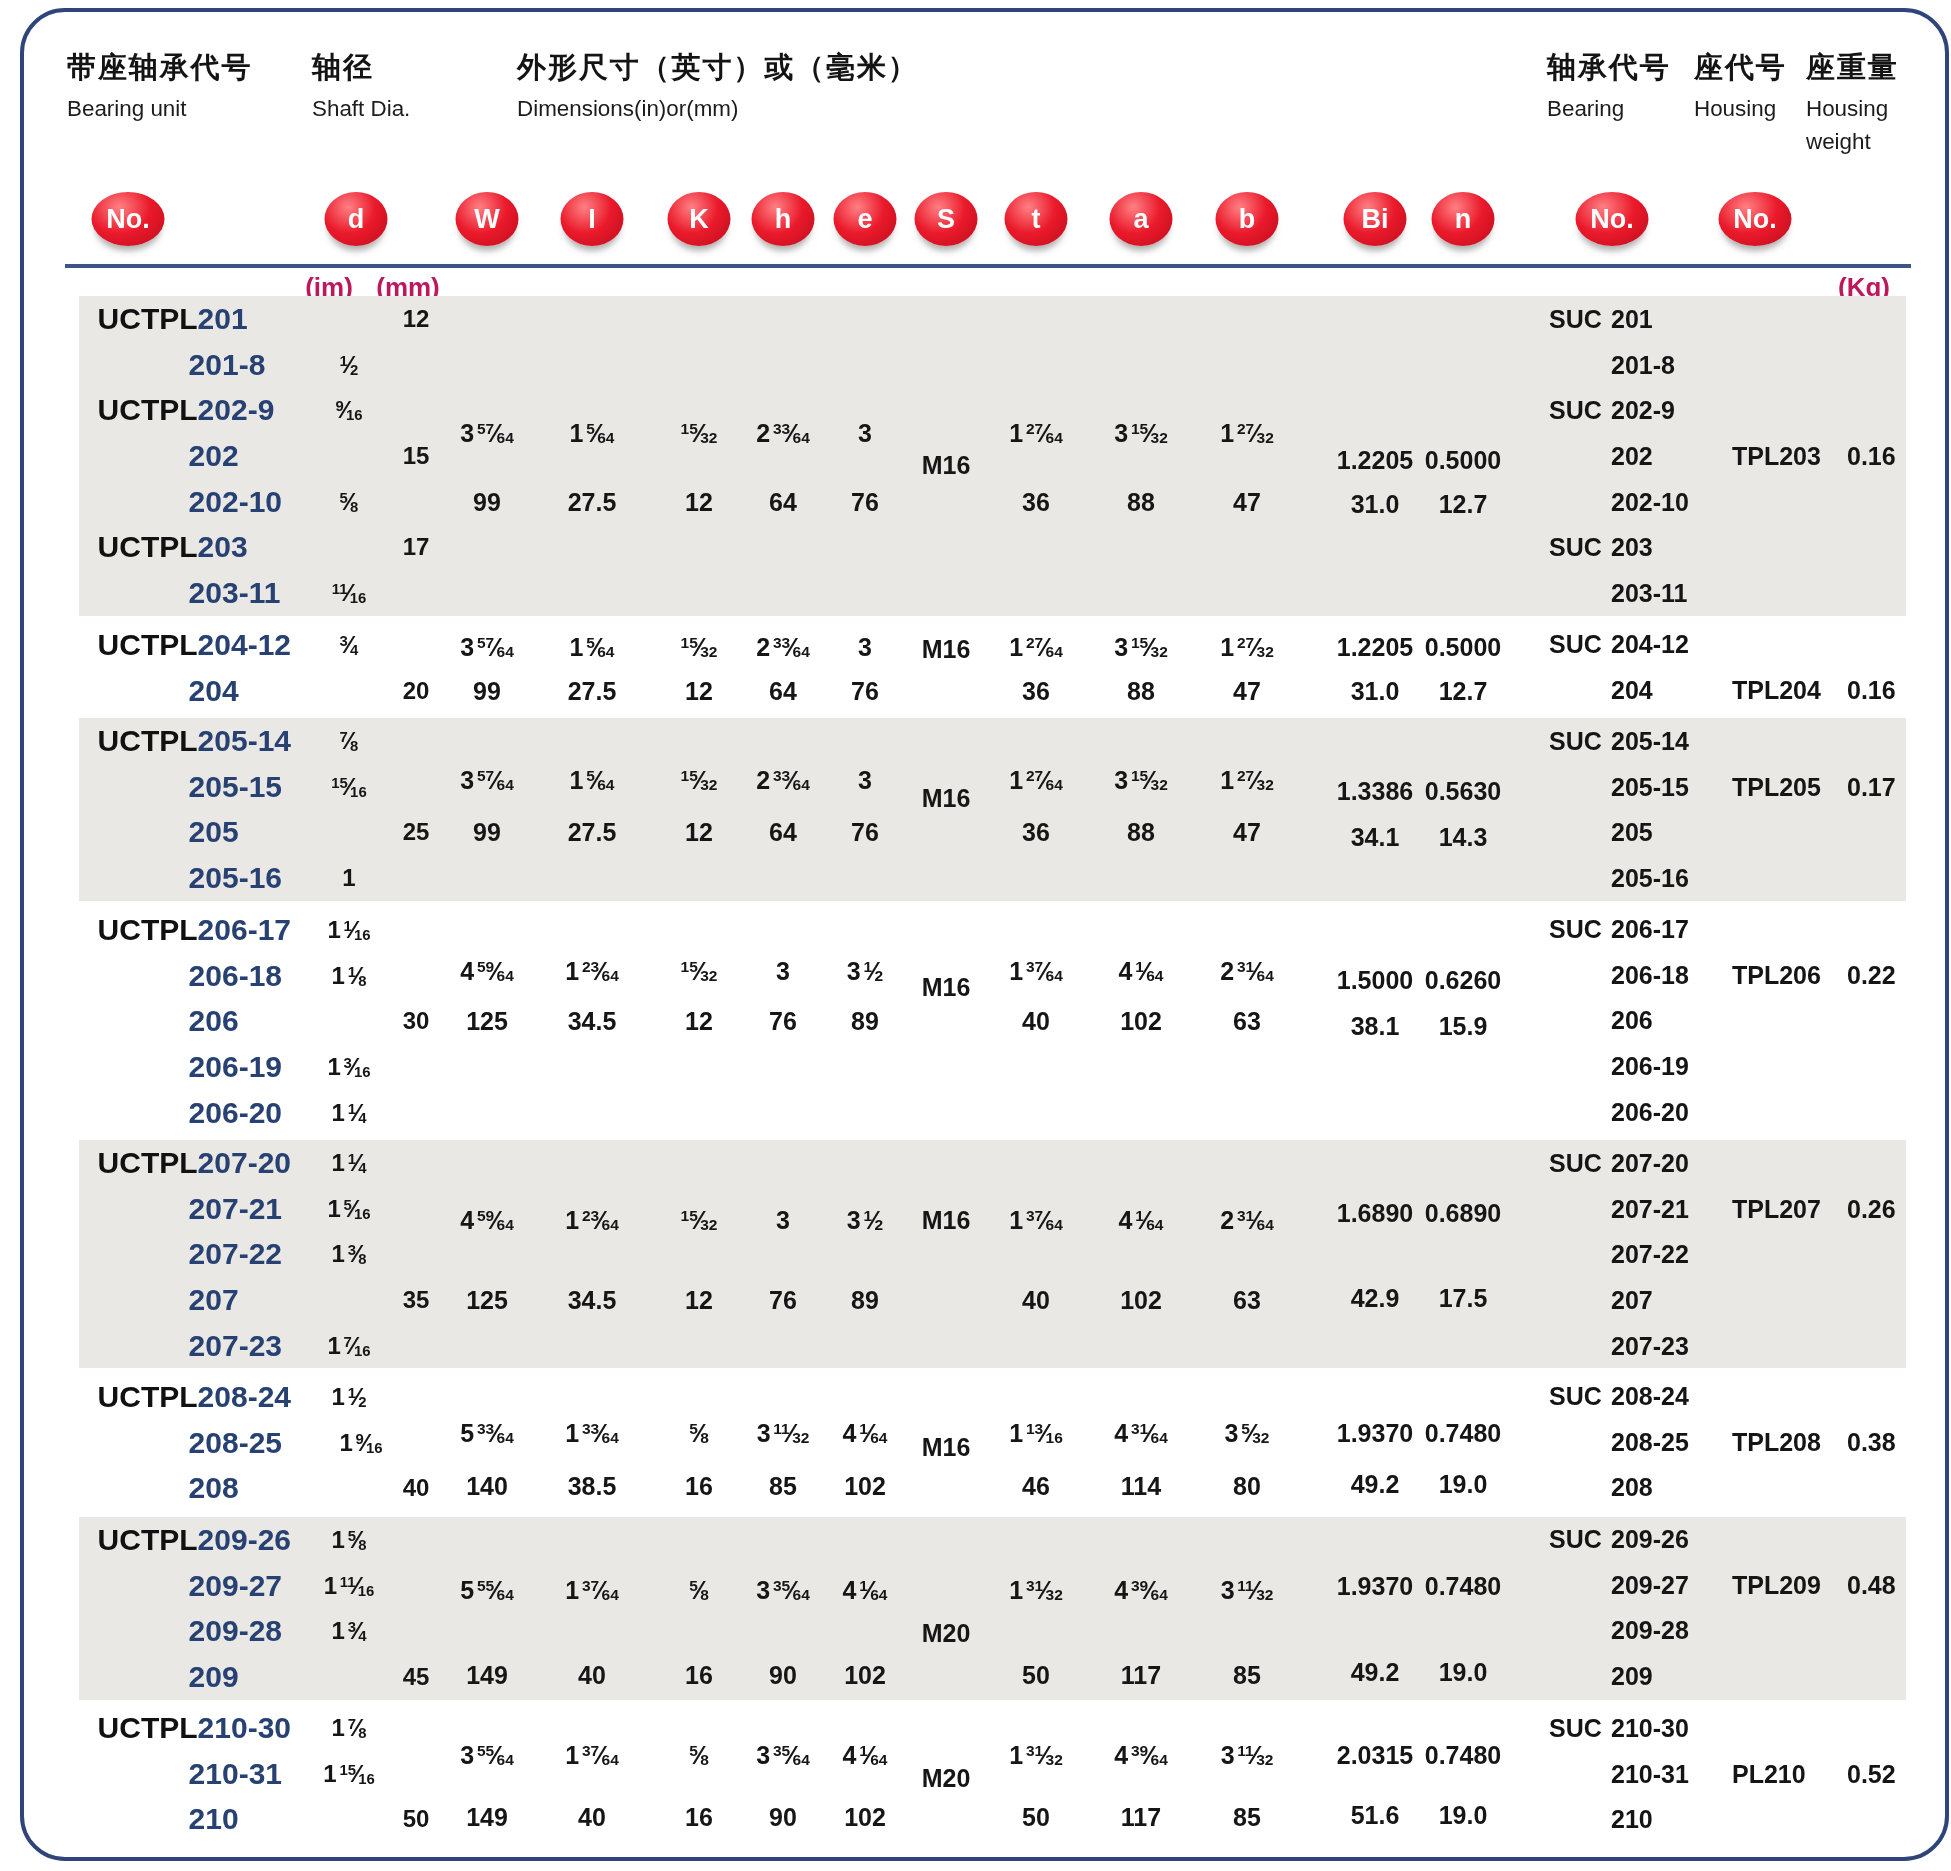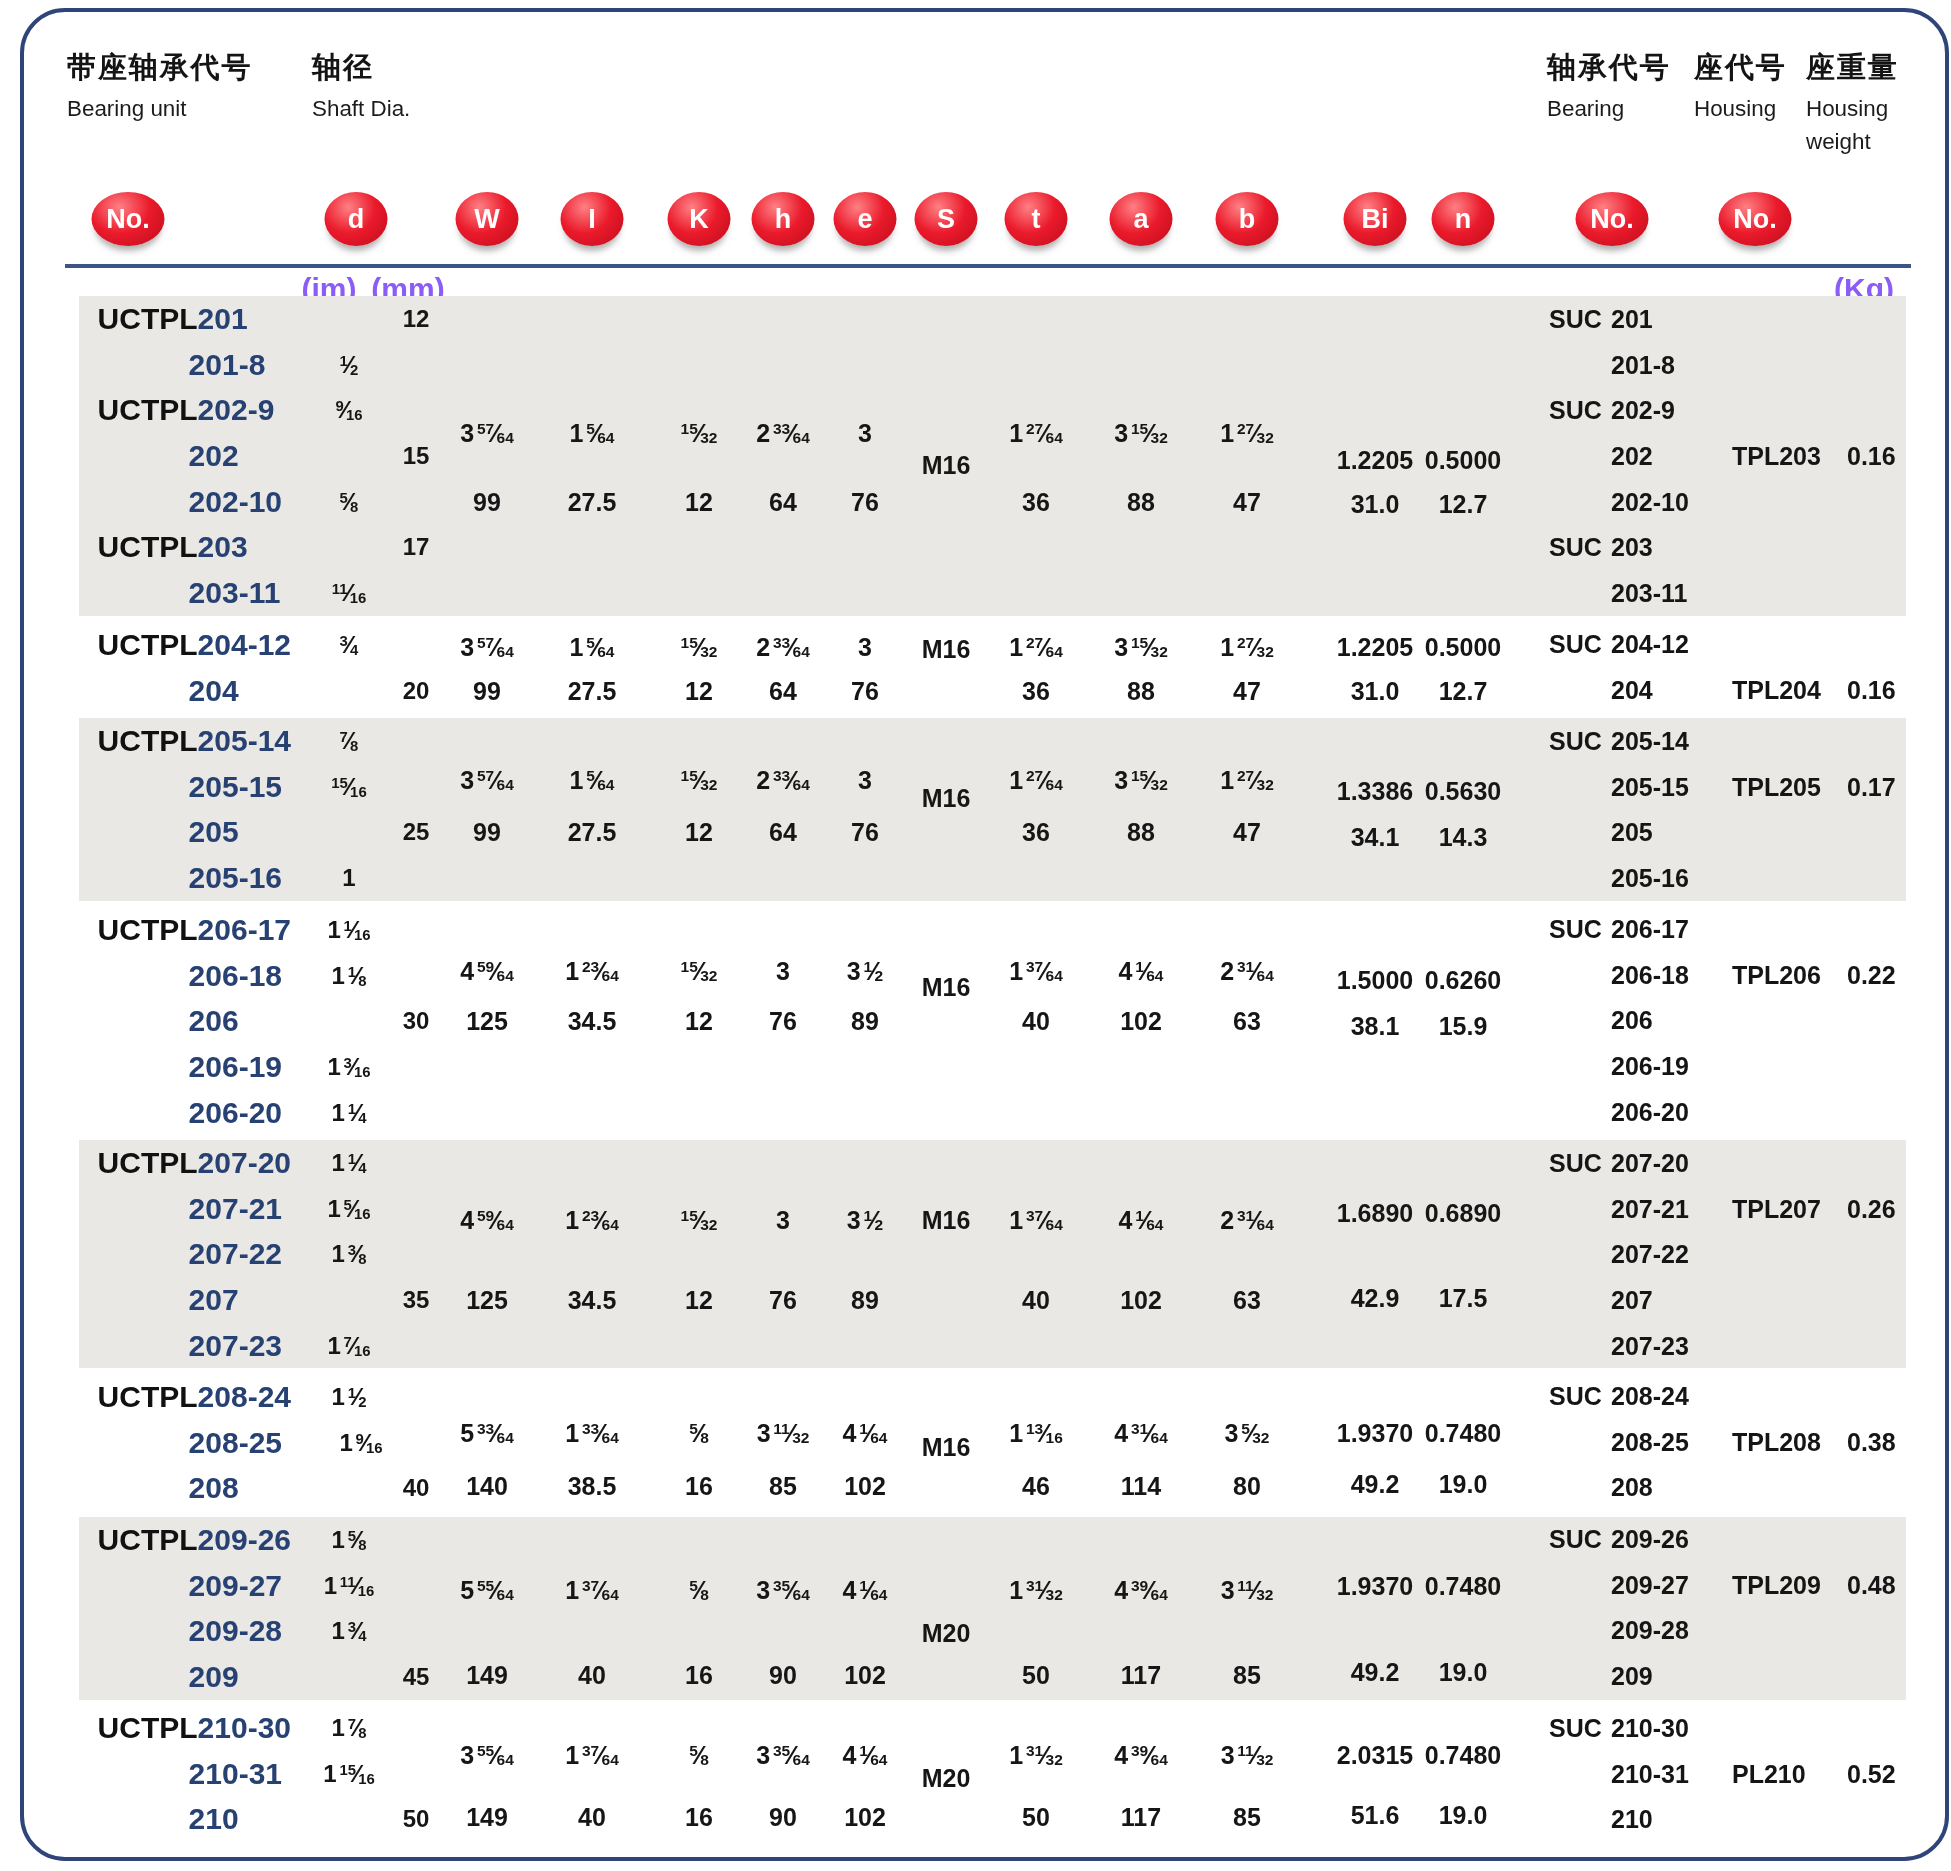--- a/index.html
+++ b/index.html
@@ -9,21 +9,21 @@
   .frame{position:absolute;left:11.2px;right:11.2px;top:7.5px;bottom:11.2px;border:4.7px solid #2f4579;border-radius:45px;pointer-events:none;}
   
   .hgroup{position:absolute;top:48px;white-space:nowrap;}
   .hgroup .zh{font-size:29px;font-weight:bold;color:#141414;letter-spacing:1.9px;}
   .hgroup .en{font-size:22.4px;color:#1c1c1c;margin-top:7.5px;}
   .badge{position:absolute;top:192px;transform:translateX(-50%);height:54px;min-width:63px;padding:0 5.6px;box-sizing:border-box;
          border-radius:50%;display:flex;align-items:center;justify-content:center;color:#fff;font-weight:bold;font-size:27px;
          background:radial-gradient(ellipse at 38% 28%, #ff8084 0%, #ea1a2b 48%, #bd0c1c 100%);
          box-shadow:0 8.4px 6.5px -3.7px rgba(110,110,110,.55);}
   .rule{position:absolute;left:56px;top:264px;width:1846px;height:3.7px;background:#3d5486;}
-  .unit{position:absolute;top:272px;transform:translateX(-50%);font-size:30px;font-weight:bold;color:#8b5cf6;white-space:nowrap;}
+  .unit{position:absolute;top:272px;transform:translateX(-50%);font-size:26px;font-weight:bold;color:#be185d;white-space:nowrap;}
   
   #table-body{position:absolute;left:70px;top:296px;width:1827px;}
   .group{position:relative;width:100%;}
   .group + .group{margin-top:5.6px;}
   .group.shade{background:#e9e8e5;}
   .trow{position:absolute;left:0;right:0;height:46px;}
   .name{position:absolute;left:18.6px;top:0;height:100%;display:flex;align-items:center;font-size:30px;font-weight:bold;white-space:nowrap;}
   .pre{display:inline-block;min-width:91px;color:#111;}
   .num{color:#274173;}
   .dval{position:absolute;top:50%;transform:translate(-50%,-50%);font-weight:bold;font-size:24px;color:#161616;white-space:nowrap;}
@@ -44,20 +44,24 @@
 <div class="page">
   <div class="frame"></div>
 
   <div class="hgroup" style="left:58px">
     <div class="zh">带座轴承代号</div>
     <div class="en">Bearing unit</div>
   </div>
   <div class="hgroup" style="left:303px">
     <div class="zh">轴径</div>
     <div class="en">Shaft Dia.</div>
+  </div>
+  <div class="hgroup" style="left:508px">
+    <div class="zh">外形尺寸（英寸）或（毫米）</div>
+    <div class="en">Dimensions(in)or(mm)</div>
   </div>
   <div class="hgroup" style="left:1538px">
     <div class="zh">轴承代号</div>
     <div class="en">Bearing</div>
   </div>
   <div class="hgroup" style="left:1685px">
     <div class="zh">座代号</div>
     <div class="en">Housing</div>
   </div>
   <div class="hgroup" style="left:1797px">

